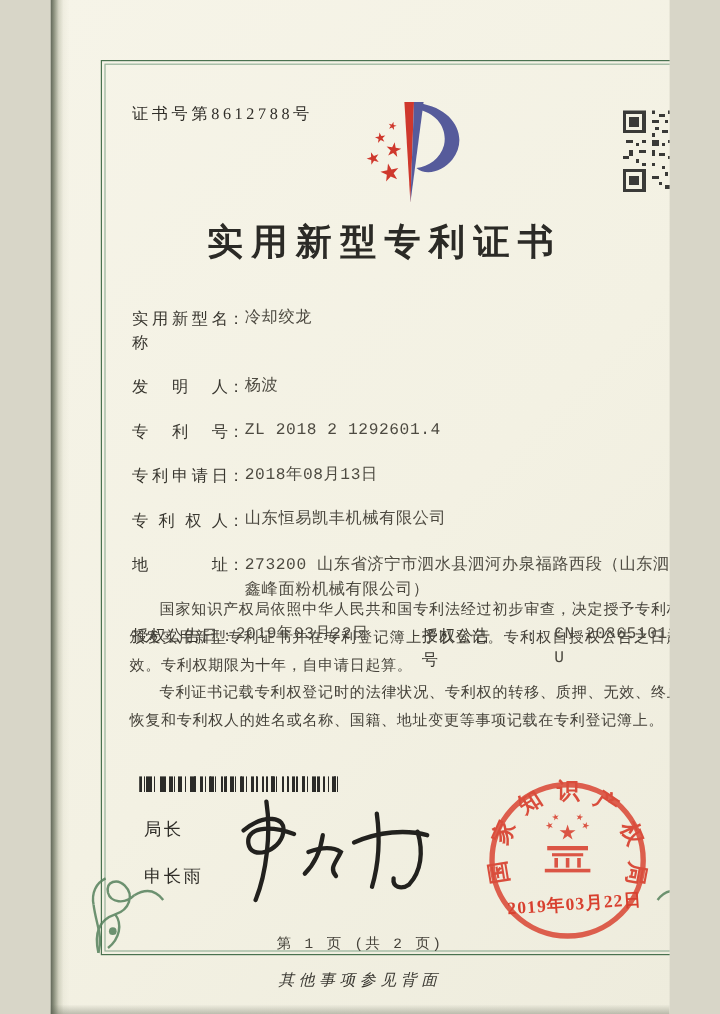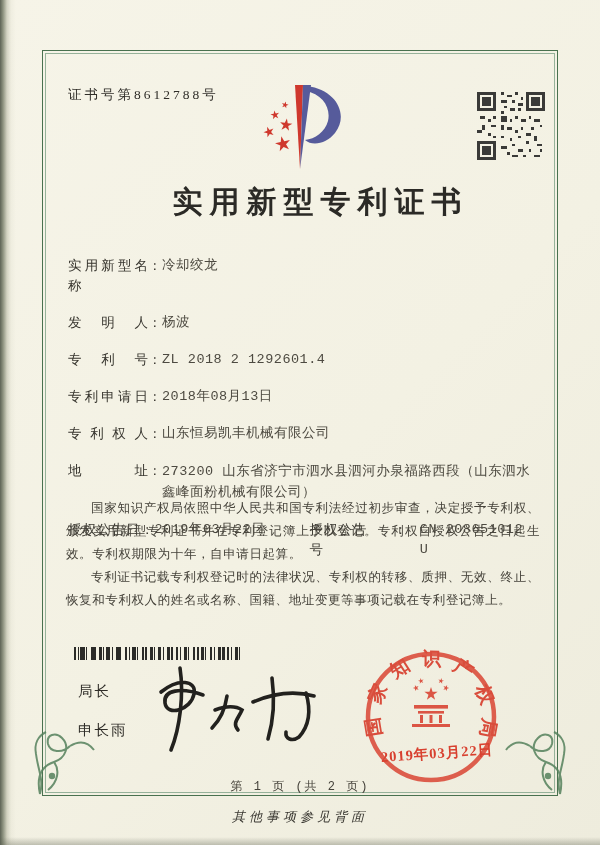--- a/index.html
+++ b/index.html
@@ -1,18 +1,18 @@
 <!DOCTYPE html>
 <html><head>
 <meta charset="utf-8">
 <style>
   html,body{margin:0;padding:0;background:#d8d6c8;}
   *{box-sizing:border-box;}
   .page{
-    position:relative;width:600px;height:845px;margin:0 auto;overflow:hidden;
+    position:relative;width:516px;height:845px;margin:0 auto;overflow:hidden;
     background:linear-gradient(135deg,#f6f4e8 0%,#f3f1e3 55%,#eeecdd 100%);
     font-family:"Liberation Serif","DejaVu Serif",serif;color:#3c3a34;
   }
   .abs{position:absolute;}
   
   .spine{left:0;top:0;bottom:0;width:16px;
     background:linear-gradient(90deg,#5d6355 0px,#8d927f 3px,rgba(170,172,150,.45) 7px,rgba(200,200,180,.15) 11px,transparent 16px);}
   .bottom-shade{left:0;right:0;bottom:0;height:8px;background:linear-gradient(0deg,rgba(90,95,80,.35),transparent);}
   
   .frame{left:42px;top:50px;width:516px;height:746px;border:1.6px solid #49714f;}

